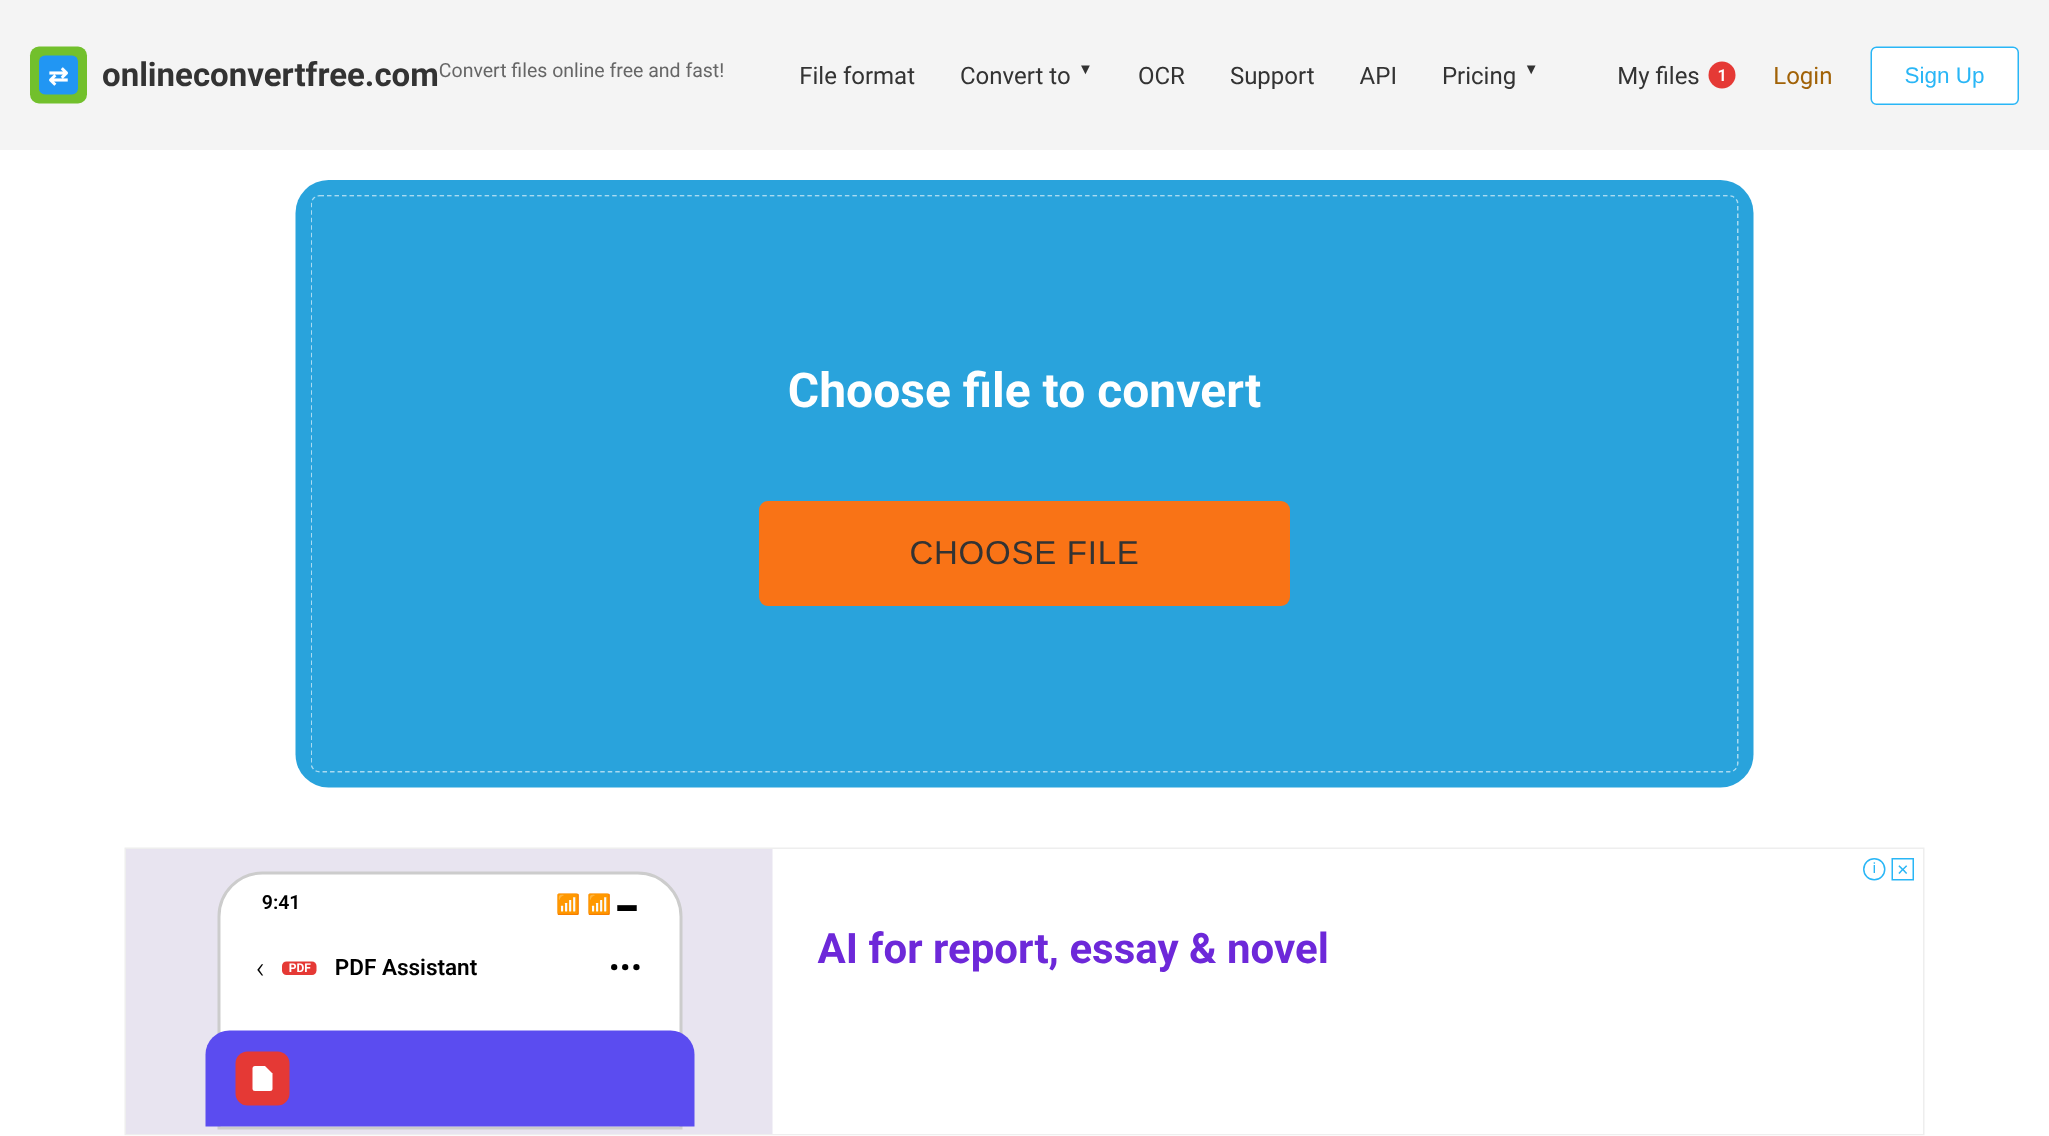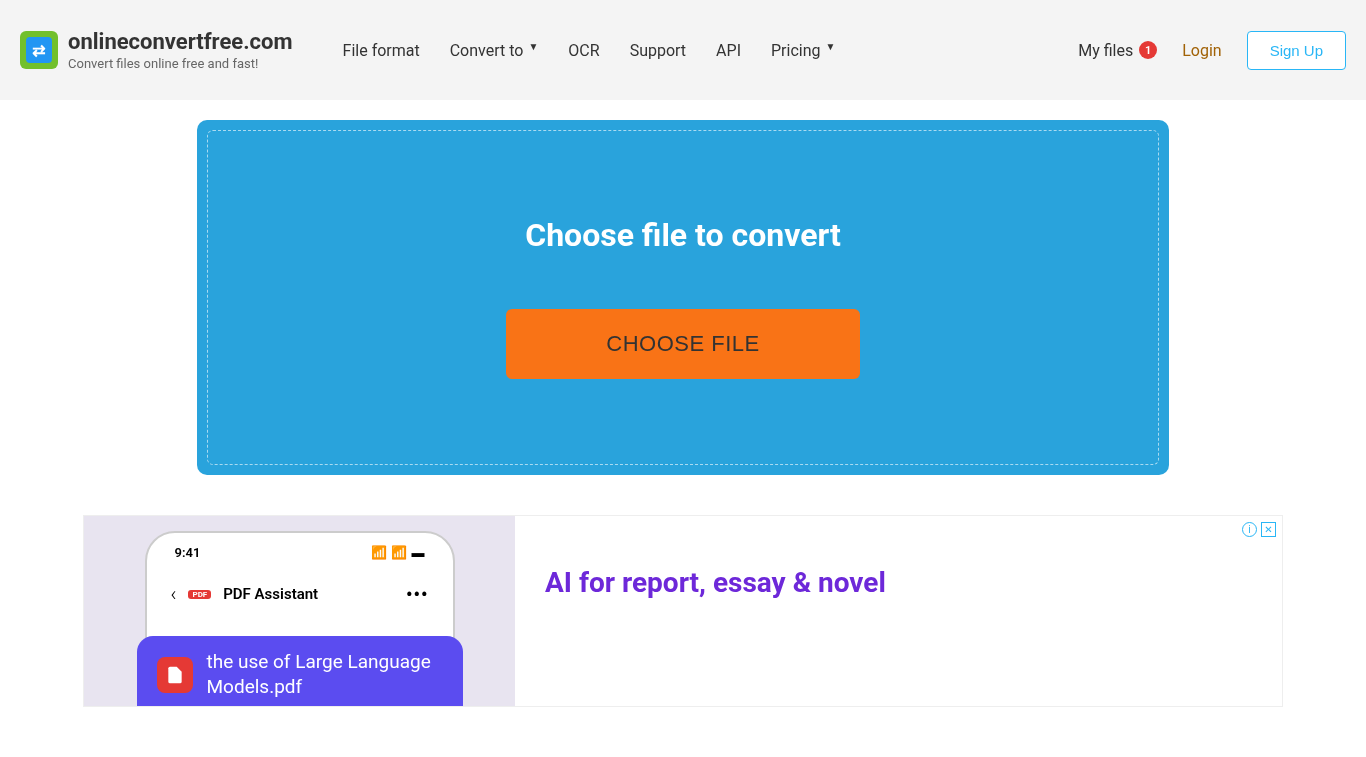--- a/index.html
+++ b/index.html
@@ -54,21 +54,21 @@
     }
     .logo-arrow {
       position: absolute;
       color: #fff;
       font-size: 16px;
       font-weight: bold;
       z-index: 1;
     }
     .logo-text {
       display: flex;
-      flex-direction: column;
+      flex-direction: row;
     }
     .site-name {
       font-size: 22px;
       font-weight: 700;
       color: #333;
     }
     .site-tagline {
       font-size: 13px;
       color: #666;
       margin-top: 2px;
@@ -130,23 +130,23 @@
       cursor: pointer;
     }
     .main {
       padding: 20px 0 0 0;
       display: flex;
       flex-direction: column;
       align-items: center;
     }
     .dropzone {
       width: 972px;
-      height: 355px;
+      height: 405px;
       background: #29a3dc;
-      border-radius: 10px;
+      border-radius: 22px;
       position: relative;
       display: flex;
       flex-direction: column;
       align-items: center;
       justify-content: center;
       color: #fff;
     }
     .dropzone-inner-border {
       position: absolute;
       top: 10px;
@@ -385,21 +385,20 @@
             <span class="phone-title">PDF Assistant</span>
           </div>
           <span class="dots">•••</span>
         </div>
         <div class="pdf-card">
           <div class="pdf-icon">
             <svg width="20" height="20" viewBox="0 0 24 24" fill="#fff">
                 <path d="M14 2H6a2 2 0 0 0-2 2v16a2 2 0 0 0 2 2h12a2 2 0 0 0 2-2V8l-6-6z"></path>
               </svg>
           </div>
-          <div class="pdf-filename">the use of Large Language Models.pdf</div>
         </div>
       </div>
     </div>
     <div class="ad-right">
       <div class="ad-controls">
         <div class="ad-control circle">i</div>
         <div class="ad-control">✕</div>
       </div>
       <div class="ad-headline">AI for report, essay &amp; novel</div>
     </div>

